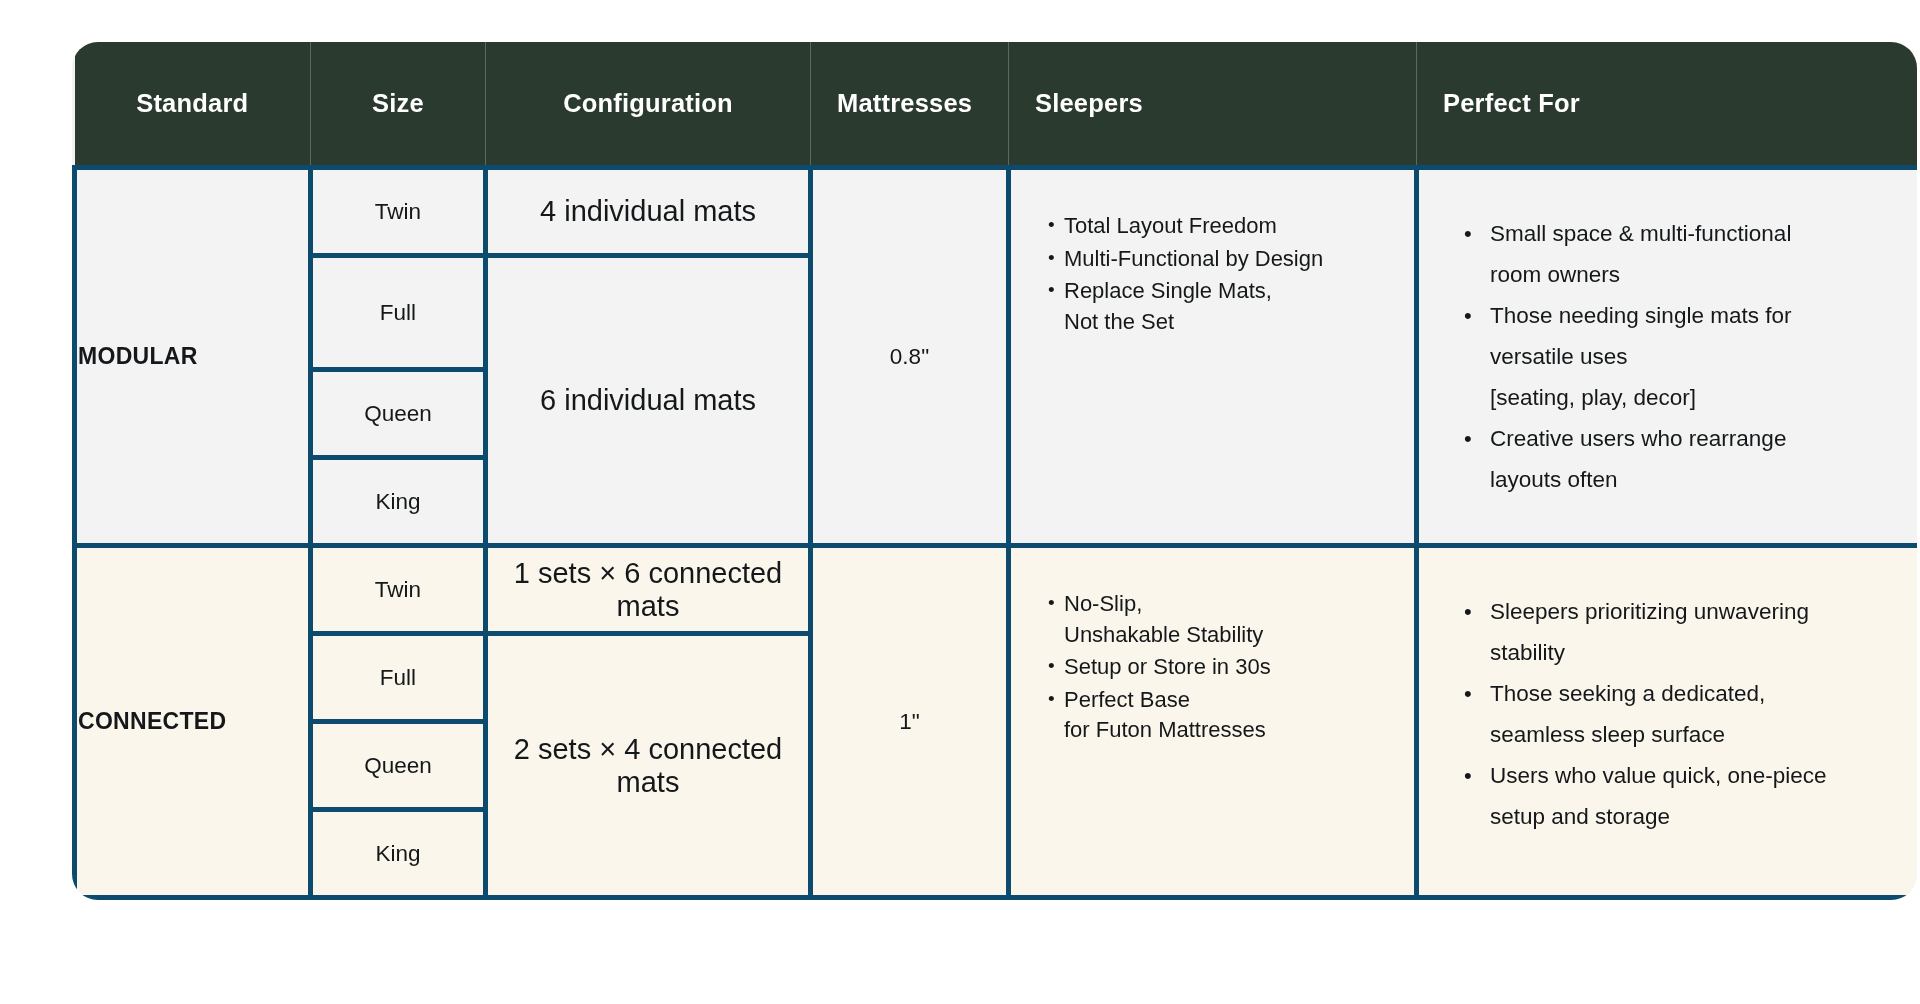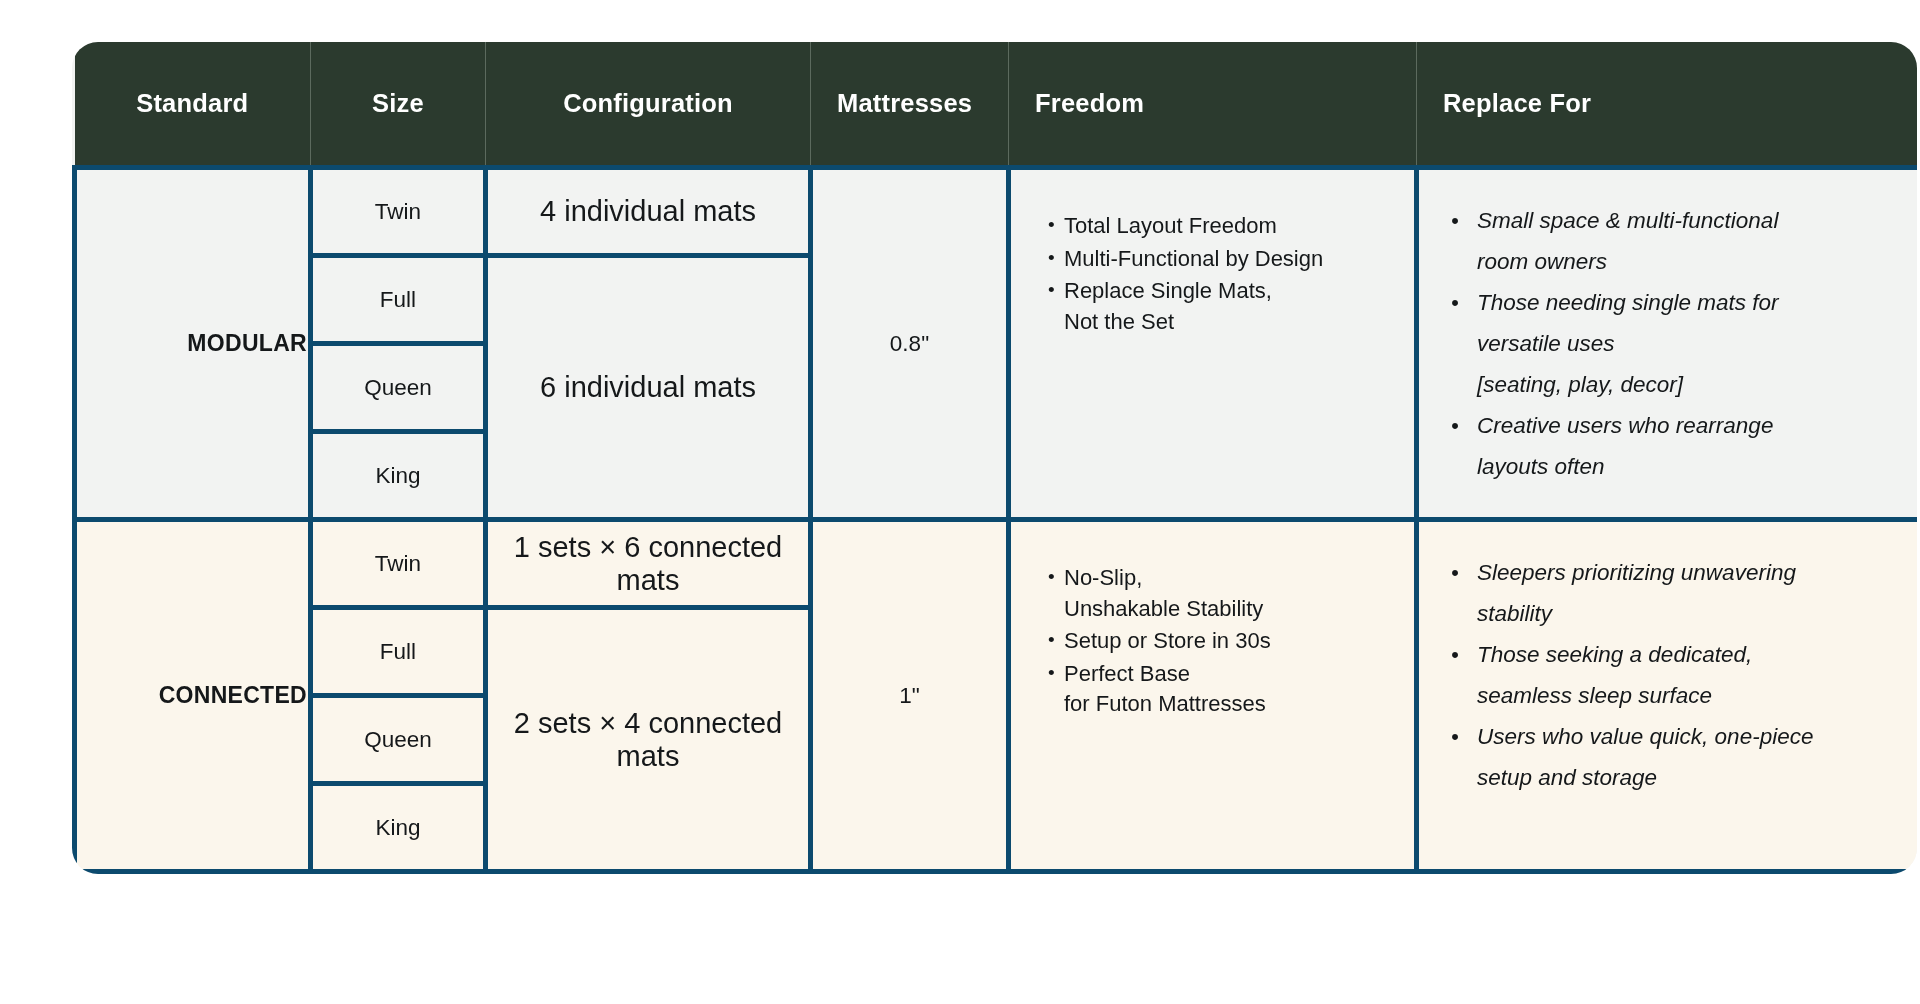--- a/index.html
+++ b/index.html
@@ -62,21 +62,21 @@
     vertical-align: middle;
     font-size: 22px;
     color: #15181a;
   }
 
   
   tr.grp-modular td { background: #f2f3f2; }
   tr.grp-connected td { background: #fbf6ec; }
 
   td.standard-cell {
-    text-align: right;
+    text-align: left;
     font-size: 23px;
     font-weight: bold;
     letter-spacing: 0.3px;
     color: #15181a;
   }
 
   td.size-cell {
     text-align: center;
     font-size: 22.5px;
     height: 81px;
@@ -116,23 +116,22 @@
     content: "\2022";
     position: absolute;
     left: 0;
     top: -1px;
     font-size: 19px;
     color: #15181a;
   }
 
   ul.perfect-list {
     list-style: none;
-    margin: 4px;
+    margin: 17px;
     padding: 0 0 0 2px;
-    font-style: italic;
   }
   ul.perfect-list li {
     position: relative;
     padding-left: 30px;
     font-size: 22.5px;
     line-height: 41px;
     color: #15181a;
     white-space: pre-line;
   }
   ul.perfect-list li::before {
@@ -166,22 +165,22 @@
         <col class="c-thickness">
         <col class="c-benefits">
         <col class="c-perfect">
       </colgroup>
       <thead>
         <tr>
           <th class="center">Standard</th>
           <th class="center">Size</th>
           <th class="center">Configuration</th>
           <th>Mattresses</th>
-          <th>Freedom</th>
-          <th>Replace For</th>
+          <th>Sleepers</th>
+          <th>Perfect For</th>
         </tr>
       </thead>
       <tbody>
 
         <tr class="grp-modular">
           <td class="standard-cell" rowspan="4">MODULAR</td>
           <td class="size-cell">Twin</td>
           <td class="config-cell" rowspan="1">4 individual mats</td>
           <td class="thickness-cell" rowspan="4">0.8"</td>
           <td class="benefits-cell" rowspan="4">

